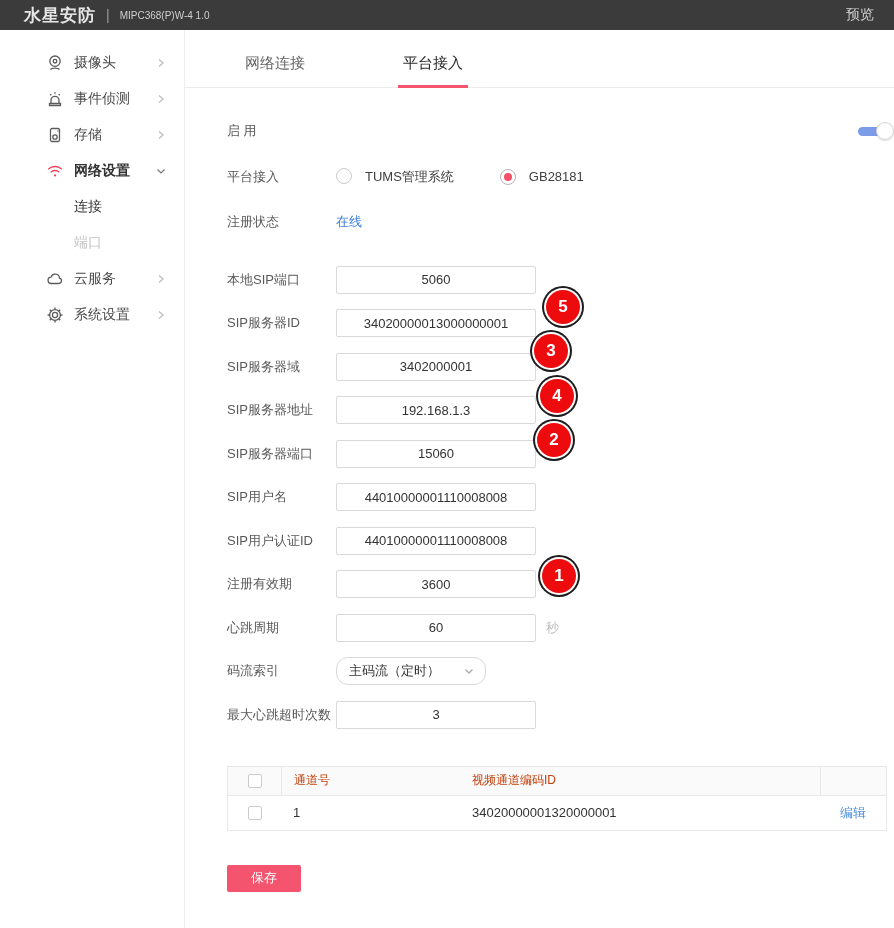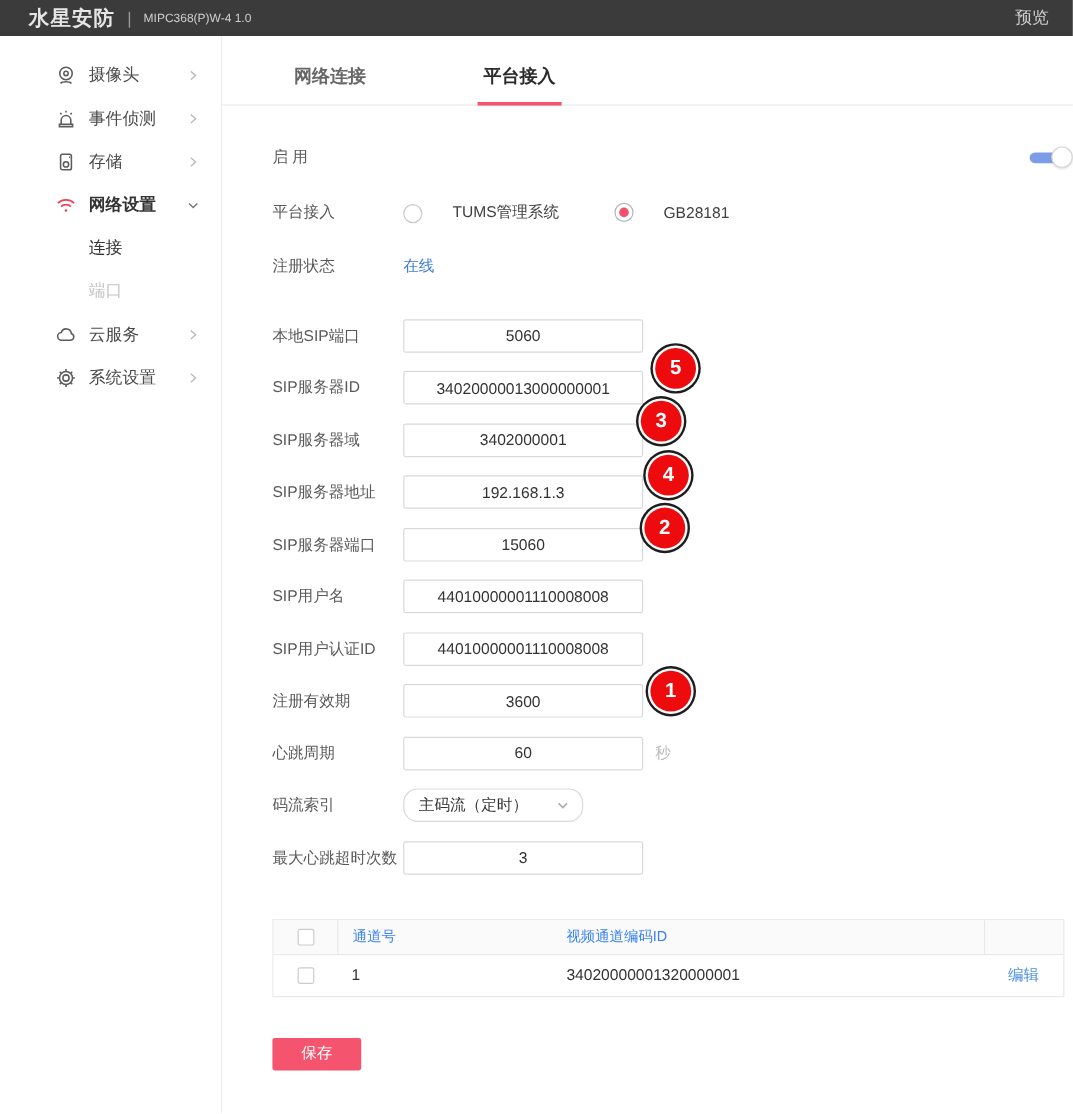--- a/index.html
+++ b/index.html
@@ -24,21 +24,21 @@
   .side-item.active .lbl { color:#333; font-weight:bold; }
   .side-item .chev { margin-left:auto; width:10px; height:10px; }
   .side-sub { height:36px; display:flex; align-items:center; padding-left:74px;
     cursor:pointer; }
   .side-sub .lbl { font-size:14px; color:#333; }
   .side-sub.dim .lbl { color:#c4c4c4; }
 
   
   .content { position:absolute; left:185px; top:30px; width:709px; height:898px; background:#fff; }
   .tabbar { height:58px; display:flex; align-items:flex-end; padding-left:55px;
-    border-bottom:1px solid #ebebeb;font-weight:bold; }
+    border-bottom:1px solid #ebebeb; }
   .tab { font-size:15px; color:#666; padding:0 5px 14px 5px; cursor:pointer; position:relative; }
   .tab + .tab { margin-left:88px; }
   .tab.active { color:#2b2b2b; }
   .tab.active::after { content:""; position:absolute; left:0; right:0; bottom:-1px;
     height:3px; background:#f4546e; }
 
   .form { padding-left:42px; }
   .frow { display:flex; align-items:center; }
   .frow .flabel { width:109px; flex:0 0 109px; font-size:13px; color:#595959; }
   .row-toggle { height:30px; margin-top:28px;justify-content:space-between; }
@@ -55,21 +55,21 @@
   
   .toggle { position:relative; width:36px; height:20px; cursor:pointer; }
   .toggle .track { position:absolute; left:0; top:6px; width:26px; height:9px;
     background:#7d9ce8; border-radius:5px; }
   .toggle .knob { position:absolute; right:0; top:1px; width:18px; height:18px;
     background:#fff; border:1px solid #d5d5d5; border-radius:50%;
     box-shadow:0 1px 2px rgba(0,0,0,.12); }
 
   
   .radio-group { display:flex; align-items:center; }
-  .radio { display:flex; align-items:flex-end; cursor:pointer;gap:12px; }
+  .radio { display:flex; align-items:flex-start; cursor:pointer; }
   .radio + .radio { margin-left:46px; }
   .rdot { width:16px; height:16px; border:1px solid #c9c9c9; border-radius:50%;
     background:#fff; margin-right:13px; position:relative; }
   .radio.checked .rdot { border-color:#b5b5b5; }
   .radio.checked .rdot::after { content:""; position:absolute; left:3px; top:3px;
     width:8px; height:8px; border-radius:50%; background:#f4506a; }
   .radio .rlbl { font-size:13px; color:#404040; }
 
   .status-val { font-size:13px; color:#3e7ed8; cursor:pointer; }
 
@@ -82,21 +82,21 @@
   
   .chan-table { width:660px; margin-top:29px; border:1px solid #e8e8e8; }
   .trow { display:flex; align-items:center; }
   .thead { height:28px; background:#fafafa; }
   .tbody-row { height:35px; background:#fff; border-top:1px solid #e8e8e8; }
   .col-check { width:53px; flex:0 0 53px; display:flex; justify-content:center; align-items:center; }
   .col-chan { width:183px; flex:0 0 183px; padding-left:12px; border-left:1px solid #e8e8e8; align-self:stretch; display:flex; align-items:center; }
   .col-id { flex:1; padding-left:8px; align-self:stretch; display:flex; align-items:center; }
   .col-act { width:66px; flex:0 0 66px; border-left:1px solid #e8e8e8; align-self:stretch; display:flex; align-items:center; justify-content:center; }
   .tbody-row .col-chan, .tbody-row .col-act { border-left:none; }
-  .thead .htxt { font-size:12px; color:#3b82f6; }
+  .thead .htxt { font-size:12px; color:#c2410c; }
   .tbody-row .ctxt { font-size:13px; color:#333; }
   .edit-link { font-size:13px; color:#4a90e2; cursor:pointer; }
   .checkbox { width:14px; height:14px; border:1px solid #ccc; border-radius:2px; background:#fff; cursor:pointer; }
 
   
   .save-btn { margin-top:34px; width:74px; height:27px; background:#f4546e; color:#fff;
     font-size:13px; border:none; border-radius:2px; cursor:pointer;
     font-family:"Liberation Sans","DejaVu Sans",sans-serif; }
 
   

